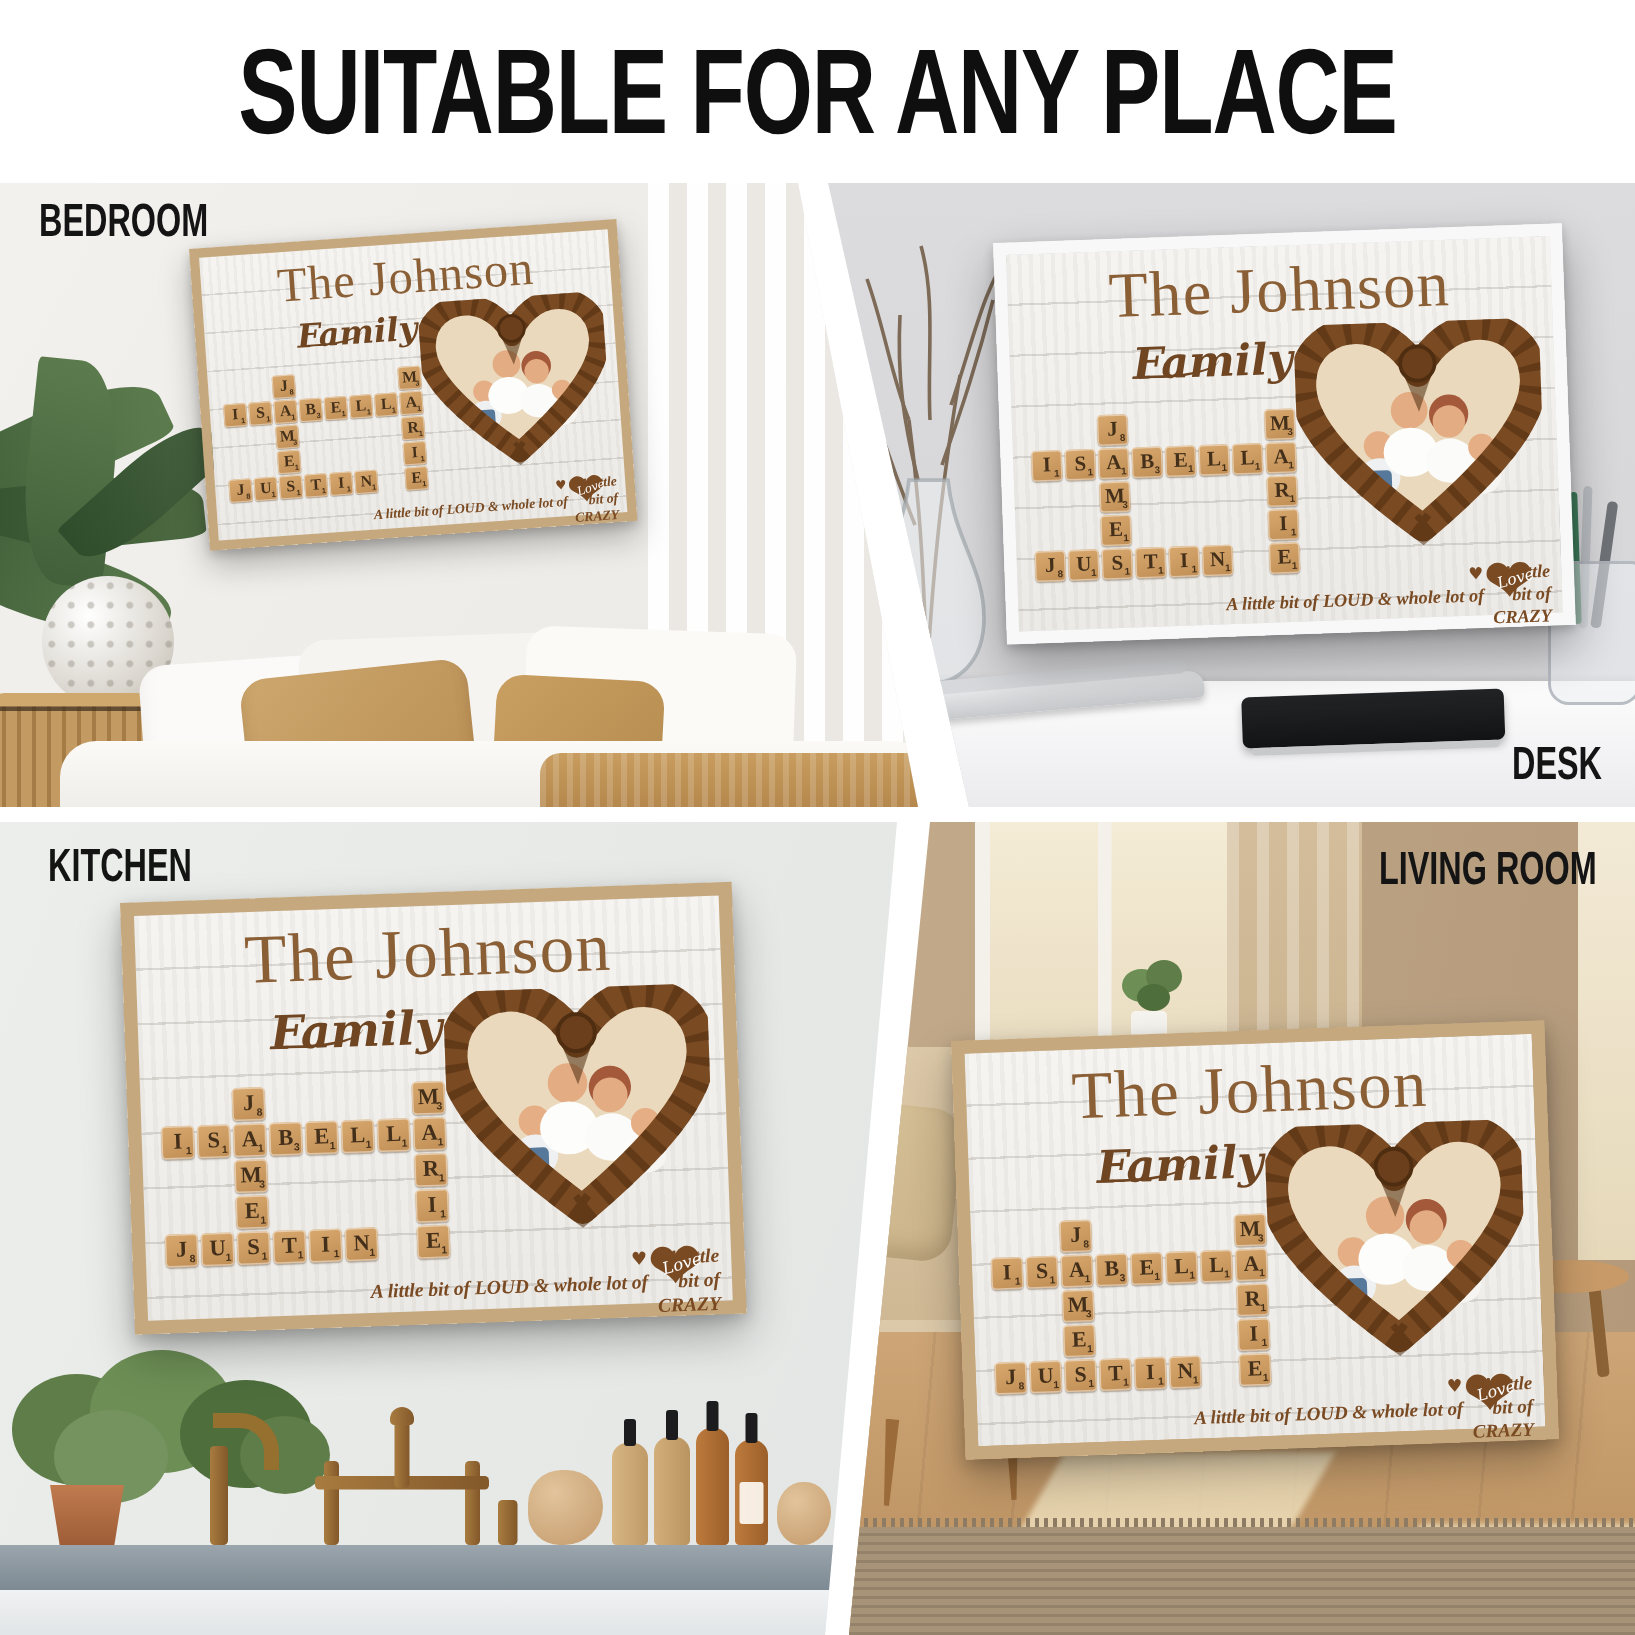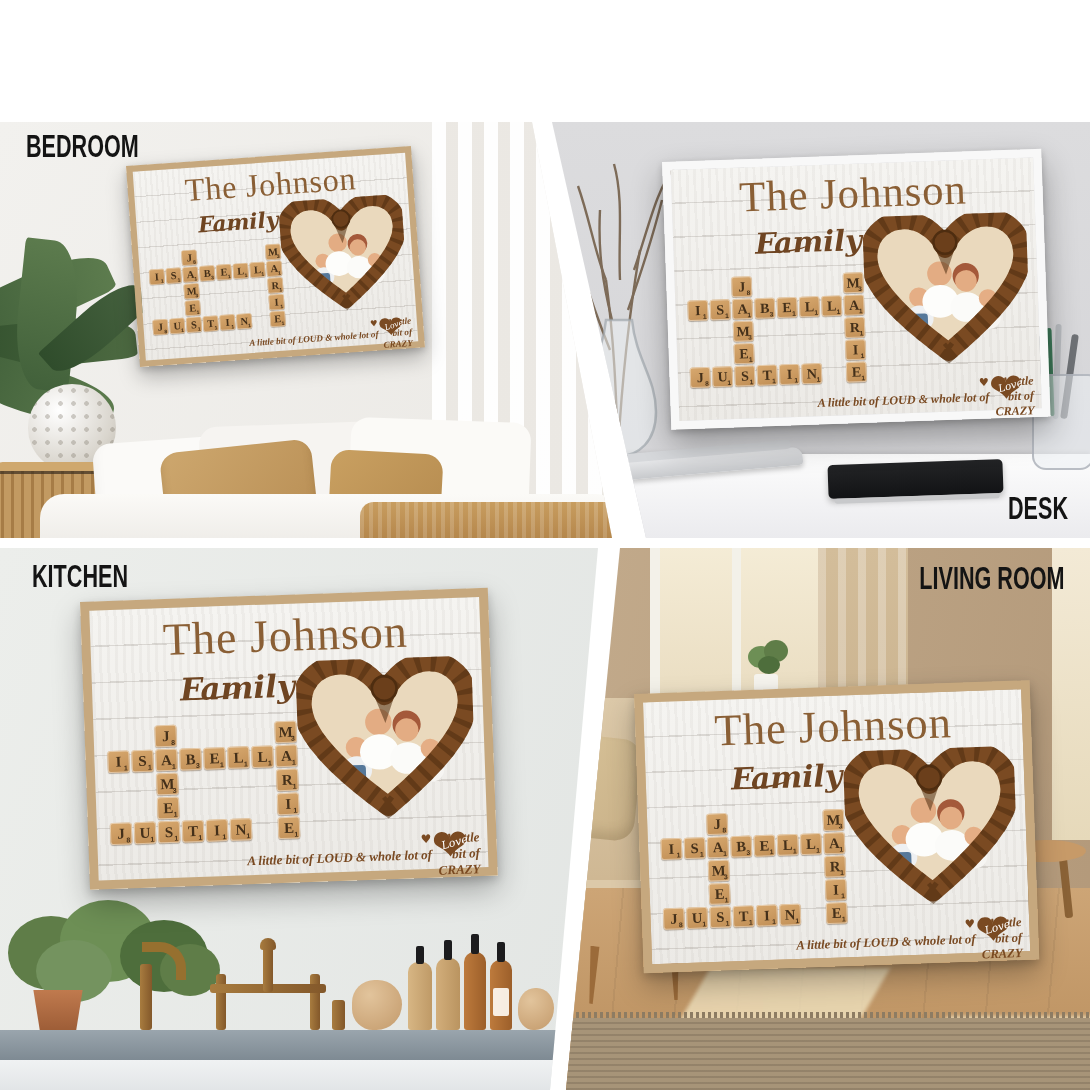--- a/index.html
+++ b/index.html
@@ -144,20 +144,23 @@
   .lv-rug::before{content:"";position:absolute;left:0;top:-6px;width:100%;height:6px;
                   background:repeating-linear-gradient(90deg,#8d7c63 0 3px,rgba(0,0,0,0) 3px 6px);}
   .lv-stooltop{left:1006px;top:292px;width:80px;height:22px;border-radius:50%;background:#c79a68;}
   .lv-stoolleg{width:8px;height:62px;background:#8a6236;border-radius:3px;}
 </style>
 </head>
 <body>
 
 <div id="stage">
 
+  <div class="main-header">
+    <span>SUITABLE FOR ANY PLACE</span>
+  </div>
 
   <div class="collage">
 
     <div id="scene-bedroom" class="scene scene-top">
       <div class="bd-curtain"></div>
       <div class="bd-leaf" style="left:-36px;top:150px;width:150px;height:50px;transform:rotate(-25deg);"></div>
       <div class="bd-leaf" style="left:-26px;top:198px;width:162px;height:46px;transform:rotate(-6deg);background:linear-gradient(100deg,#33512e,#4e6b42);"></div>
       <div class="bd-leaf" style="left:-34px;top:246px;width:150px;height:48px;transform:rotate(14deg);"></div>
       <div class="bd-leaf" style="left:18px;top:118px;width:58px;height:150px;transform:rotate(6deg);background:linear-gradient(10deg,#41603a,#5d7c4e);"></div>
       <div class="bd-leaf" style="left:36px;top:186px;width:120px;height:40px;transform:rotate(-42deg);background:linear-gradient(100deg,#2f4c2b,#476340);"></div>

